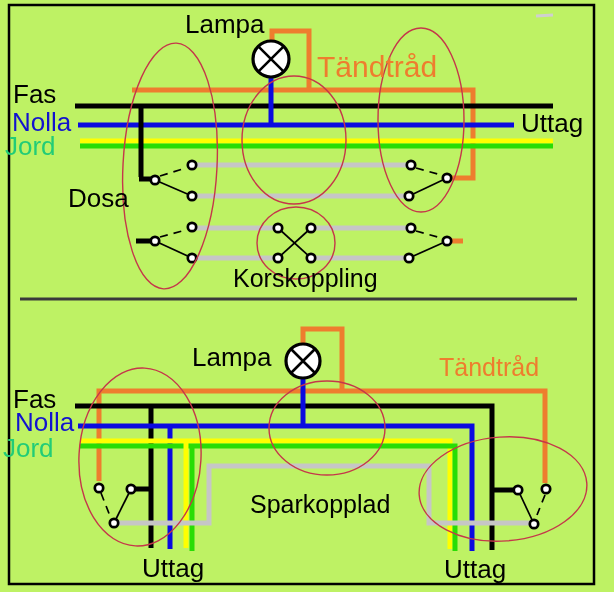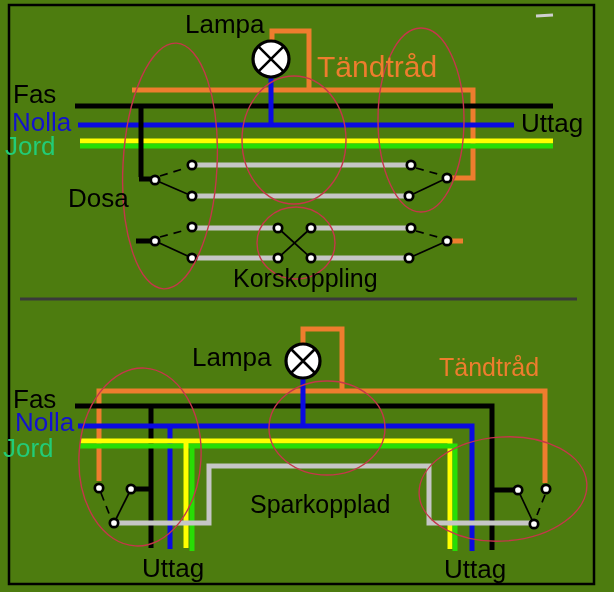--- a/index.html
+++ b/index.html
@@ -1,16 +1,16 @@
 <!DOCTYPE html>
 <html><head>
 <meta charset="utf-8">
 <style>
   html,body{margin:0;padding:0;background:#fff;}
-  .canvas{position:relative;width:614px;height:592px;background:#4d7c0f;overflow:hidden;}
+  .canvas{position:relative;width:614px;height:592px;background:#bef264;overflow:hidden;}
   svg{position:absolute;left:0;top:0;}
   .lbl{font-family:"Liberation Sans",sans-serif;font-size:26px;fill:#000000;}
   .lbl-sm{font-family:"Liberation Sans",sans-serif;font-size:25px;fill:#000000;}
   .lbl-orange{fill:#EE7D2E;}
   .lbl-orange-big{font-family:"Liberation Sans",sans-serif;font-size:30px;fill:#EE7D2E;}
   .lbl-blue{fill:#1212CF;}
   .lbl-green{fill:#22CC77;}
   .w-fas{stroke:#000000;stroke-width:5;fill:none;}
   .w-nolla{stroke:#0B0BE0;stroke-width:5;fill:none;}
   .w-jord-y{stroke:#FFFF00;stroke-width:5;fill:none;}

